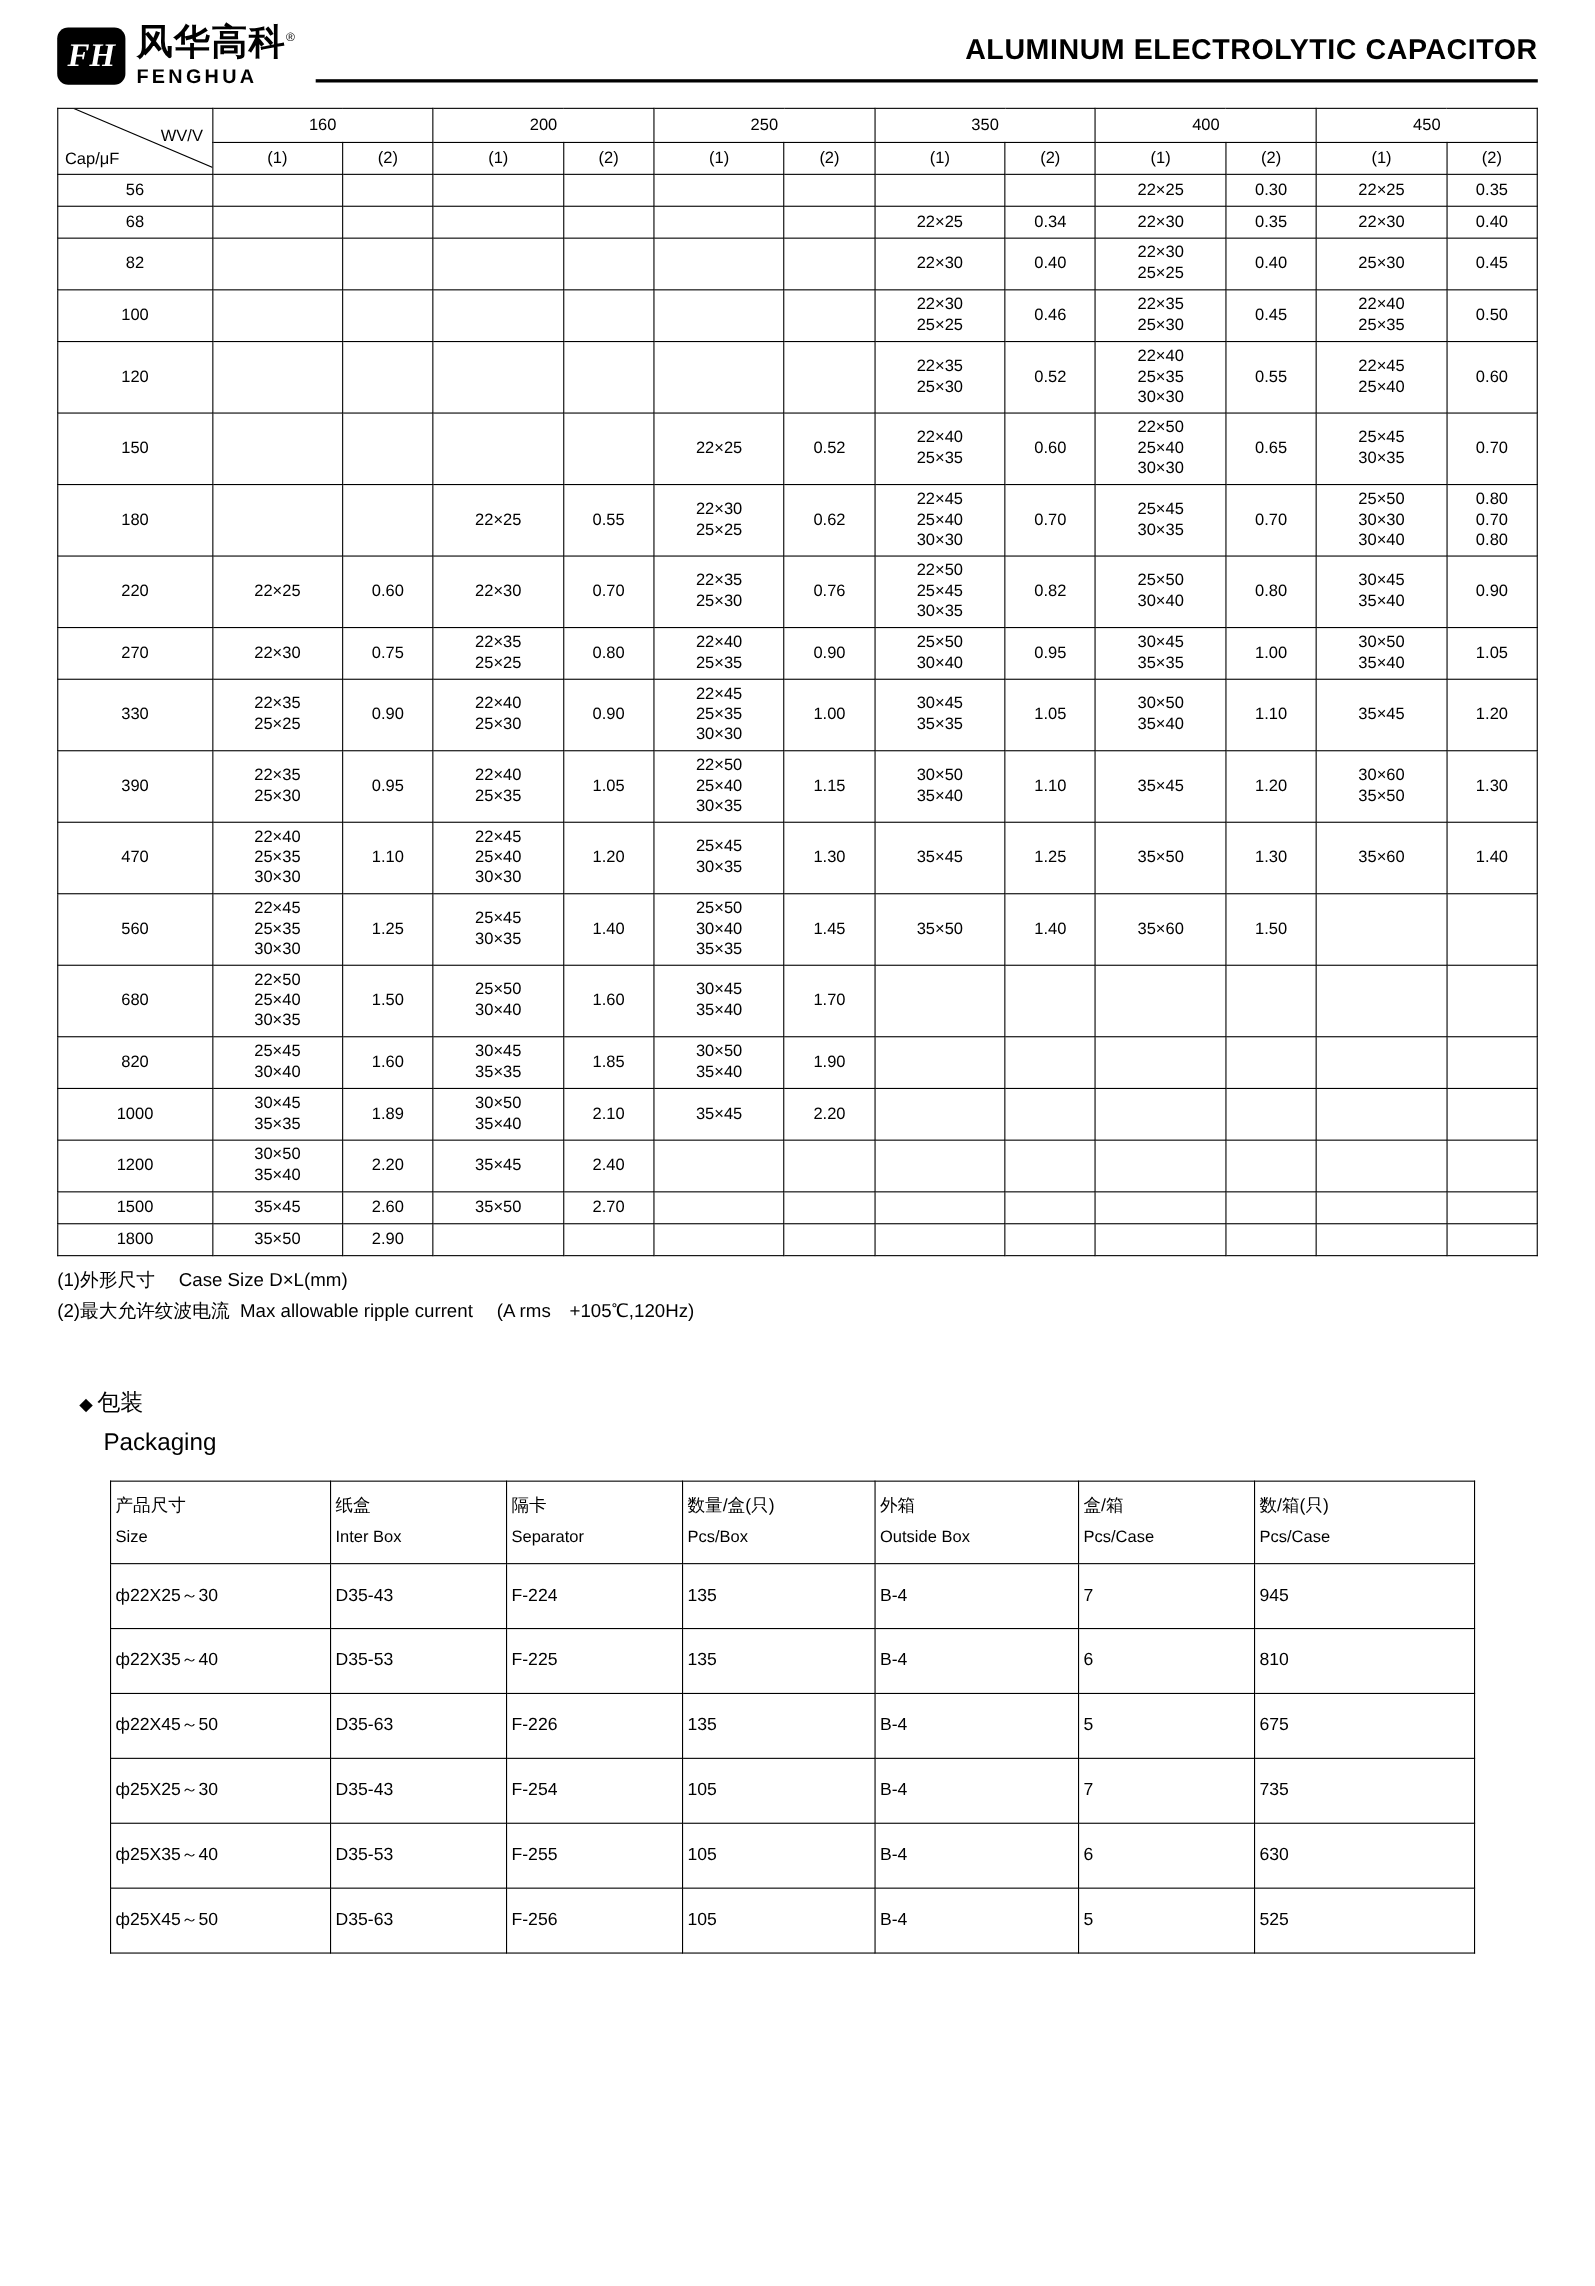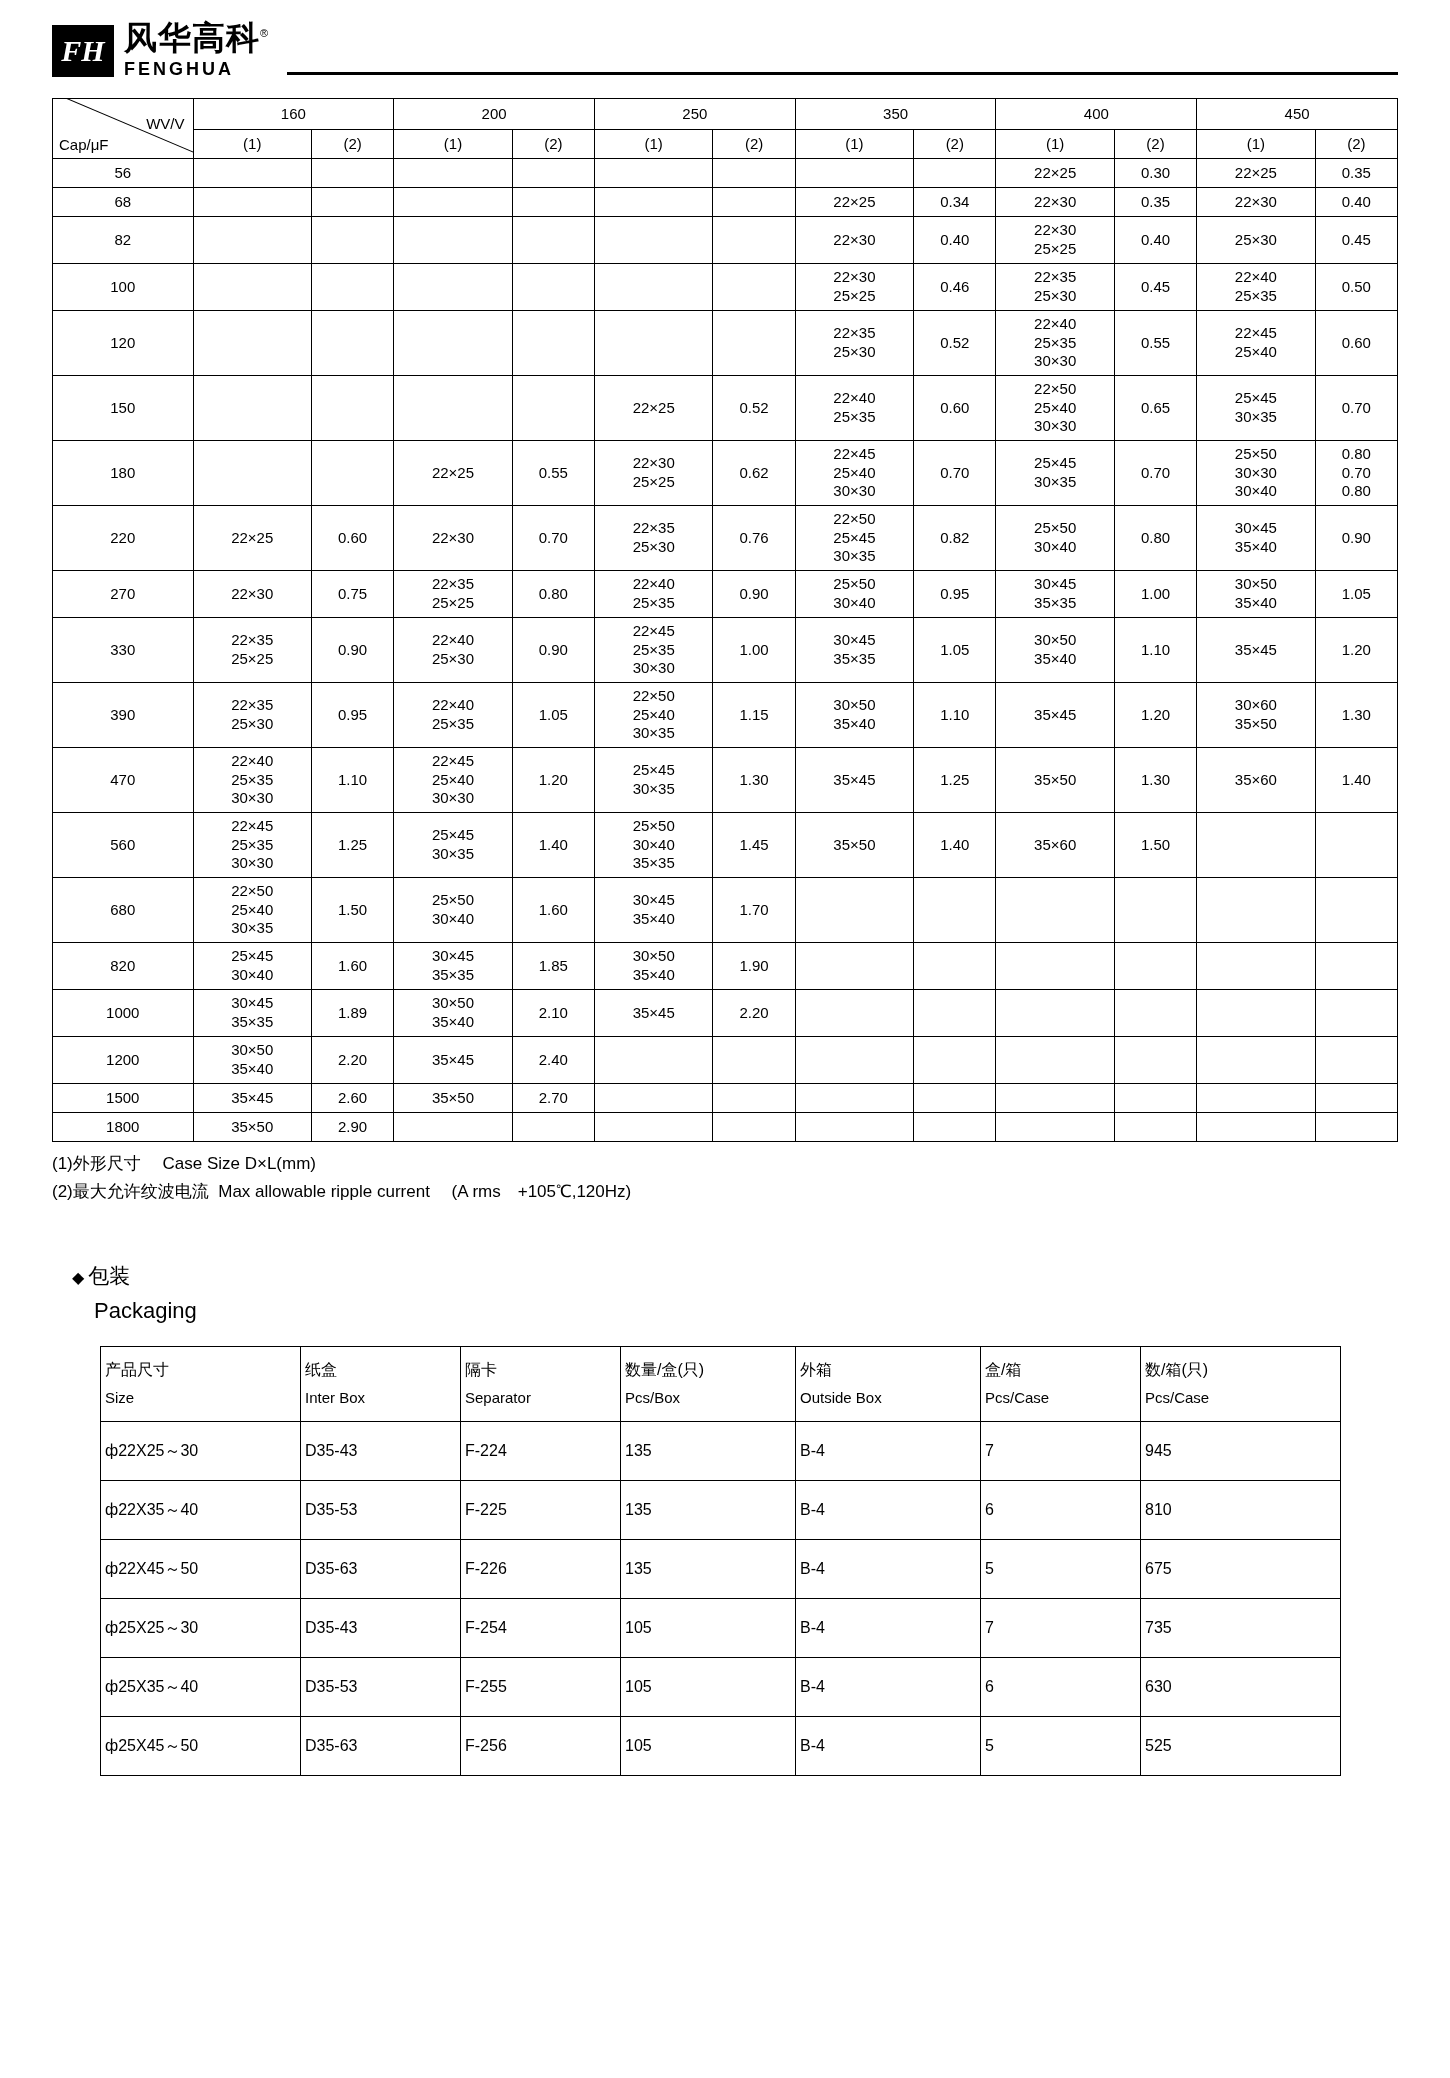--- a/index.html
+++ b/index.html
@@ -35,20 +35,21 @@
     align-items: center;
     flex: 0 0 auto;
   }
   .logo-mark {
     width: 62px;
     height: 52px;
     background: #000;
     position: relative;
     margin-right: 10px;
     flex: 0 0 auto;
+    border-radius: 10px;
   }
   .logo-mark .fh {
     position: absolute;
     inset: 0;
     display: flex;
     align-items: center;
     justify-content: center;
     color: #fff;
     font-weight: bold;
     font-size: 30px;
@@ -225,20 +226,21 @@
     <div class="logo-block">
       <div class="logo-mark">
         <span class="fh">FH</span>
       </div>
       <div class="logo-text">
         <div class="logo-cn"><span>风华高科</span><span class="reg">®</span></div>
         <div class="logo-en">FENGHUA</div>
       </div>
     </div>
     <div class="header-rule"></div>
+    <div class="header-title">ALUMINUM ELECTROLYTIC CAPACITOR</div>
   </div>
 
   <div class="table-wrap">
     <table class="spec">
       <colgroup>
         <col class="col-cap">
         <col class="col-1">
           <col class="col-2">
         <col class="col-1">
           <col class="col-2">

